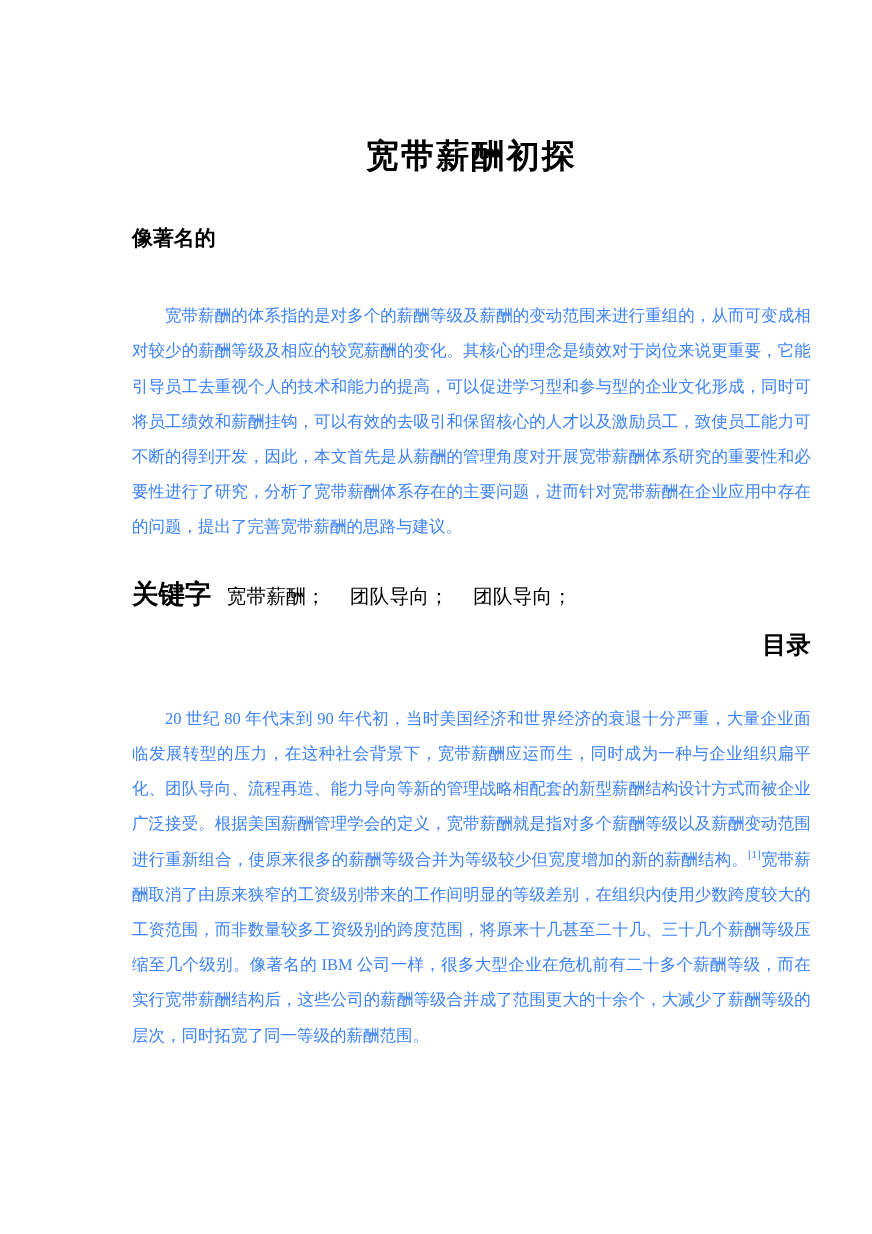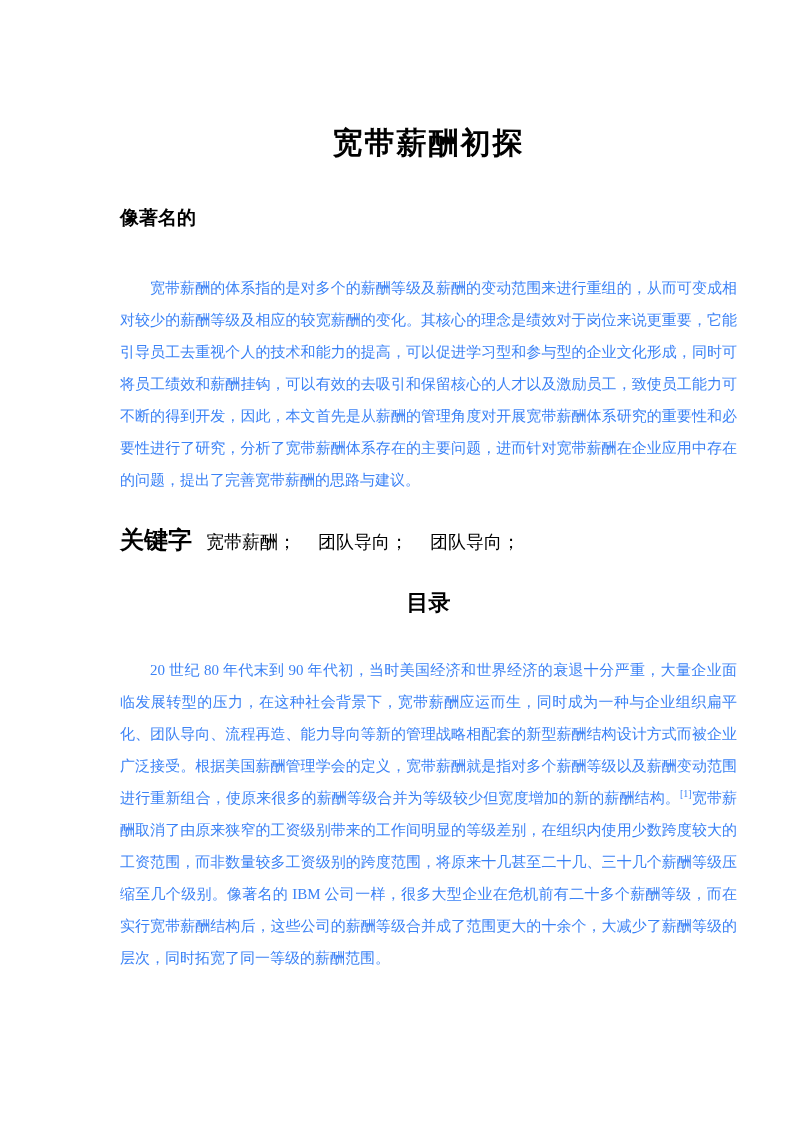--- a/index.html
+++ b/index.html
@@ -54,22 +54,22 @@
     font-size: 24px;
     margin-right: 14px;
     vertical-align: baseline;
   }
   .kw-item {
     font-size: 18px;
     margin-right: 22px;
     text-align: center;
   }
   .toc-heading {
-    margin-top: 32px;
-    text-align: center;
+    margin-top: 16px;
+    text-align: right;
     font-family: "Liberation Sans", "DejaVu Sans", sans-serif;
     font-weight: bold;
     font-size: 22px;
     line-height: 30px;
   }
   .section-heading {
     margin-top: 44px;
     font-family: "Liberation Sans", "DejaVu Sans", sans-serif;
     font-weight: bold;
     font-size: 19px;

